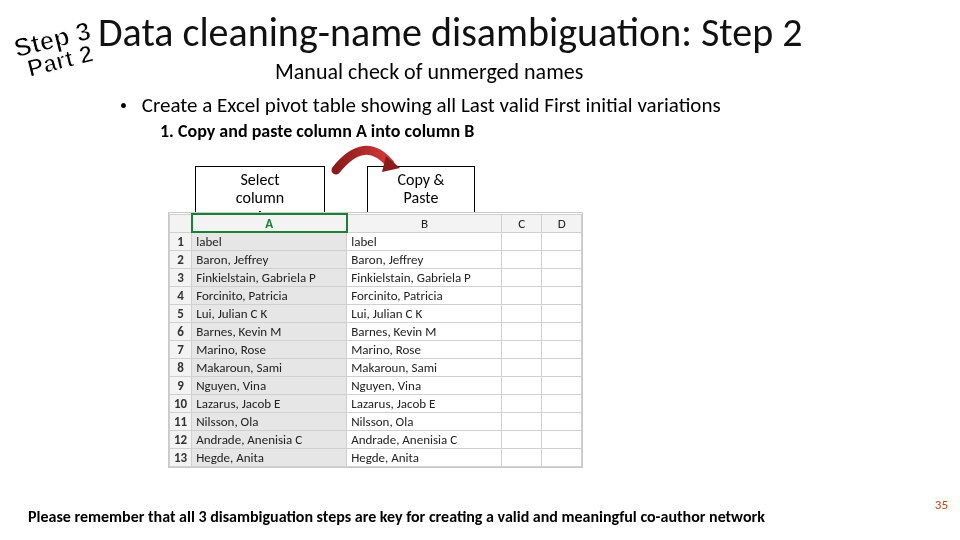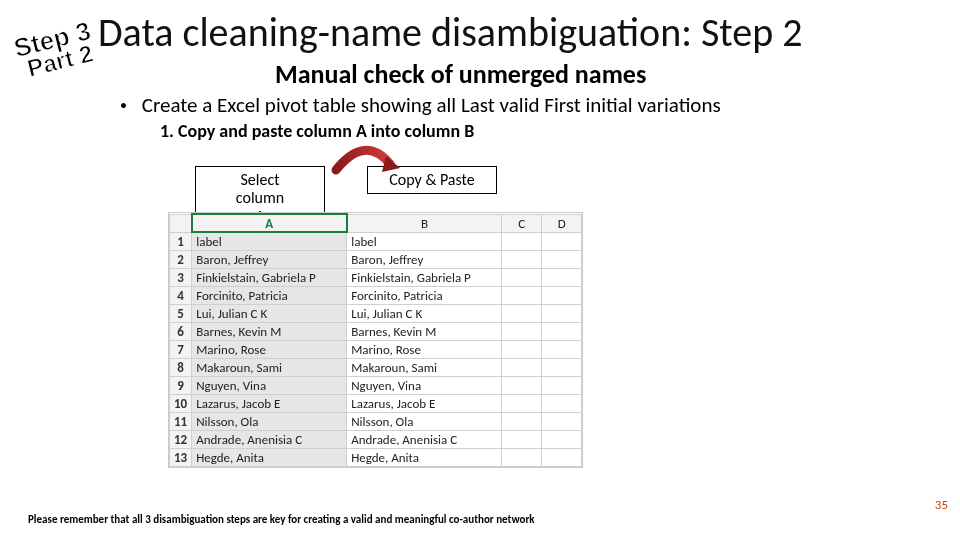--- a/index.html
+++ b/index.html
@@ -21,22 +21,21 @@
   .title {
     position: absolute;
     top: 8px; left: 98px;
     font-size: 40px;
     font-weight: 400;
     color: #111;
   }
   .subtitle {
     position: absolute;
     top: 58px; left: 275px;
-    font-size: 26px;
-    font-weight: bold;
+    font-size: 22px;
   }
   .bullet-row {
     position: absolute;
     top: 92px; left: 120px;
     font-size: 21px;
     color: #000;
   }
   .bullet-row .dot { color: #000; margin-right: 10px; font-size: 14px; vertical-align: 2px; }
   .substep {
     position: absolute;
@@ -47,21 +46,21 @@
   .labelbox {
     position: absolute;
     border: 1.5px solid #000;
     background: #fff;
     font-size: 16px;
     line-height: 1.15;
     text-align: center;
     padding: 4px 20px;
   }
   .labelA { top: 166px; left: 195px; width: 130px; }
-  .labelB { top: 166px; left: 367px; width: 130px; }
+  .labelB { top: 166px; left: 367px; width: 108px; }
   
   .arrow {
     position: absolute;
     top: 144px; left: 330px;
     width: 70px; height: 30px;
   }
   .arrow svg { width: 100%; height: 100%; overflow: visible; }
   
   .sheet {
     position: absolute;
@@ -83,21 +82,21 @@
   .sheet .corner { width: 22px; background: #f3f3f3; }
   .sheet th.colh { background: #f3f3f3; font-weight: normal; text-align: center; }
   .sheet th.colA { color: #1a7f37; font-weight: bold; width: 155px; border-bottom: 2px solid #1a7f37; border-right: 2px solid #1a7f37; border-left: 2px solid #1a7f37; border-top: 2px solid #1a7f37;}
   .sheet th.colB { width: 155px; }
   .sheet th.colC, .sheet th.colD { width: 40px; }
   .sheet td.rowh { background: #f3f3f3; text-align: center; font-weight: bold; color: #333; }
   .sheet td.sel { background: #e6e6e6; }
   .footer {
     position: absolute;
     bottom: 14px; left: 28px;
-    font-size: 11px;
+    font-size: 16px;
     font-weight: bold;
   }
   .pagenum {
     position: absolute;
     bottom: 28px; right: 12px;
     font-size: 13px;
     color: #c2410c;
   }
 </style>
 </head>

